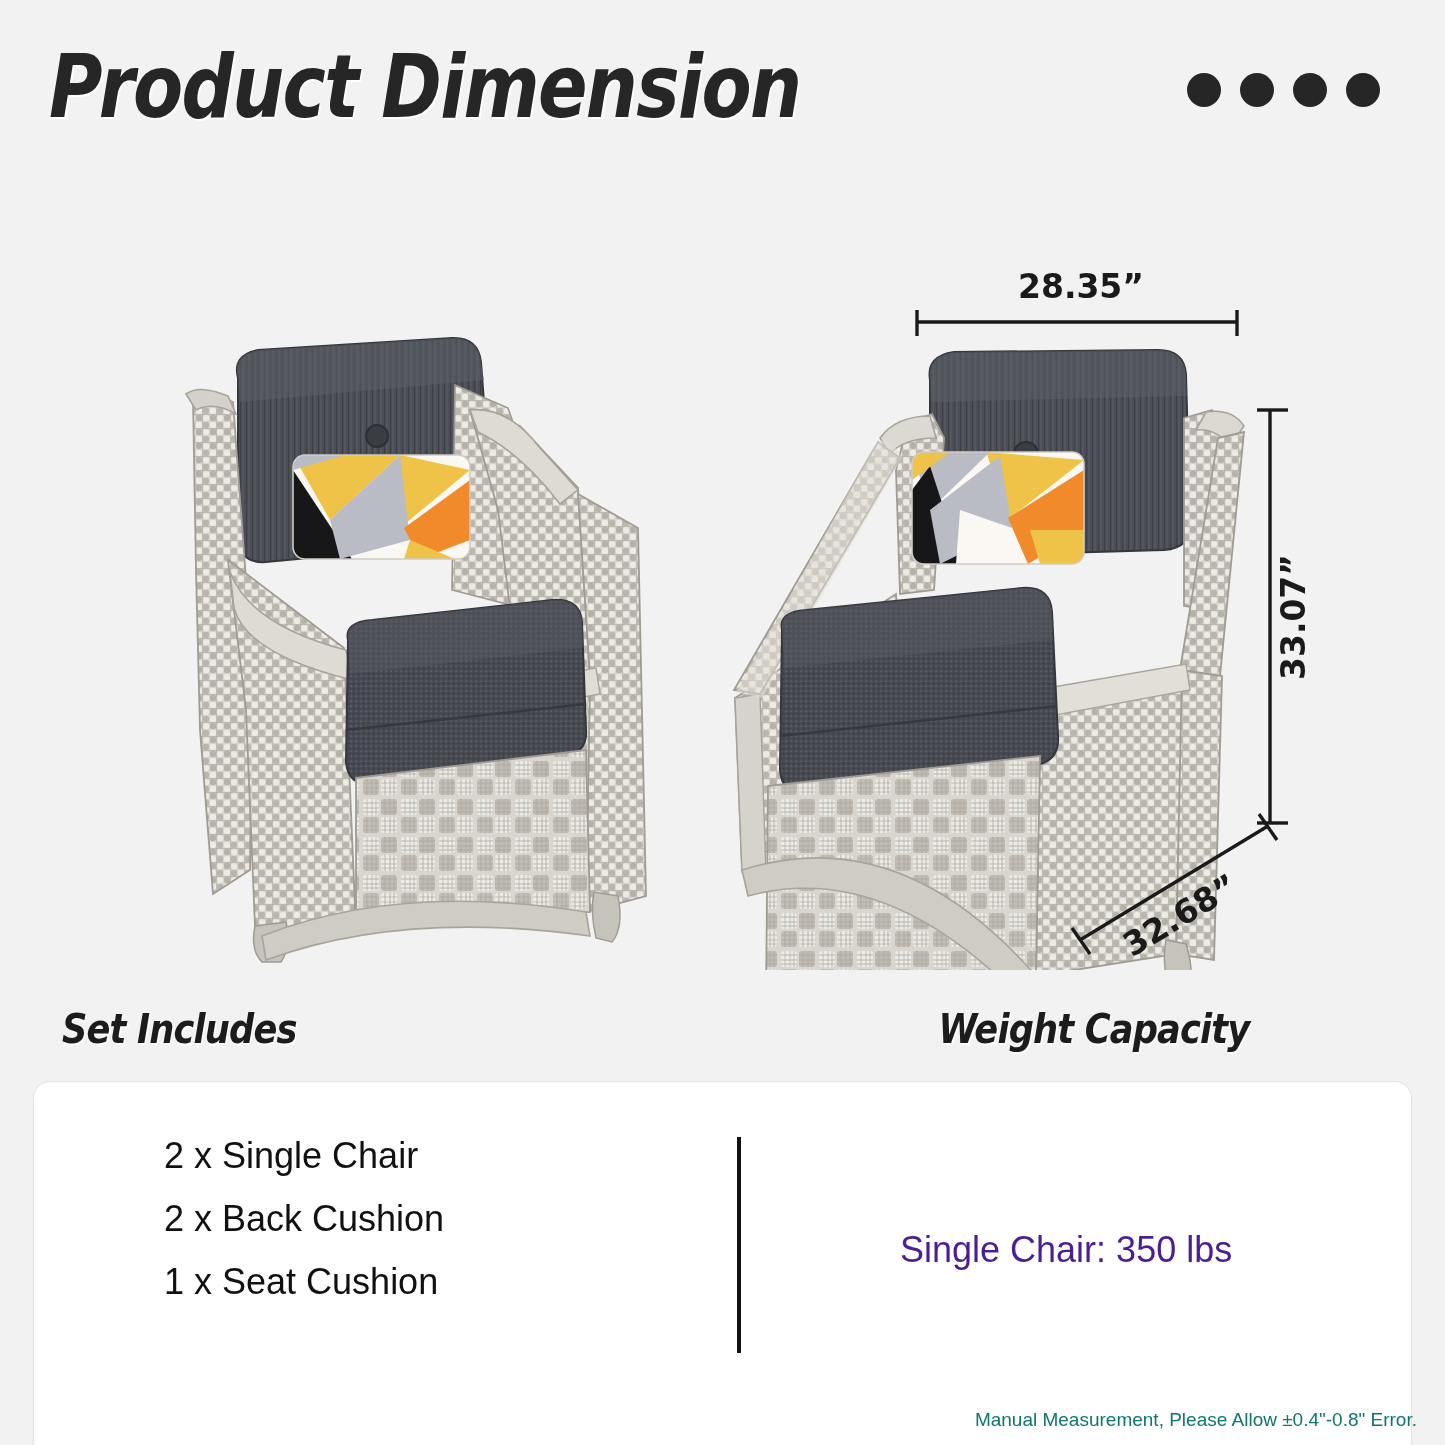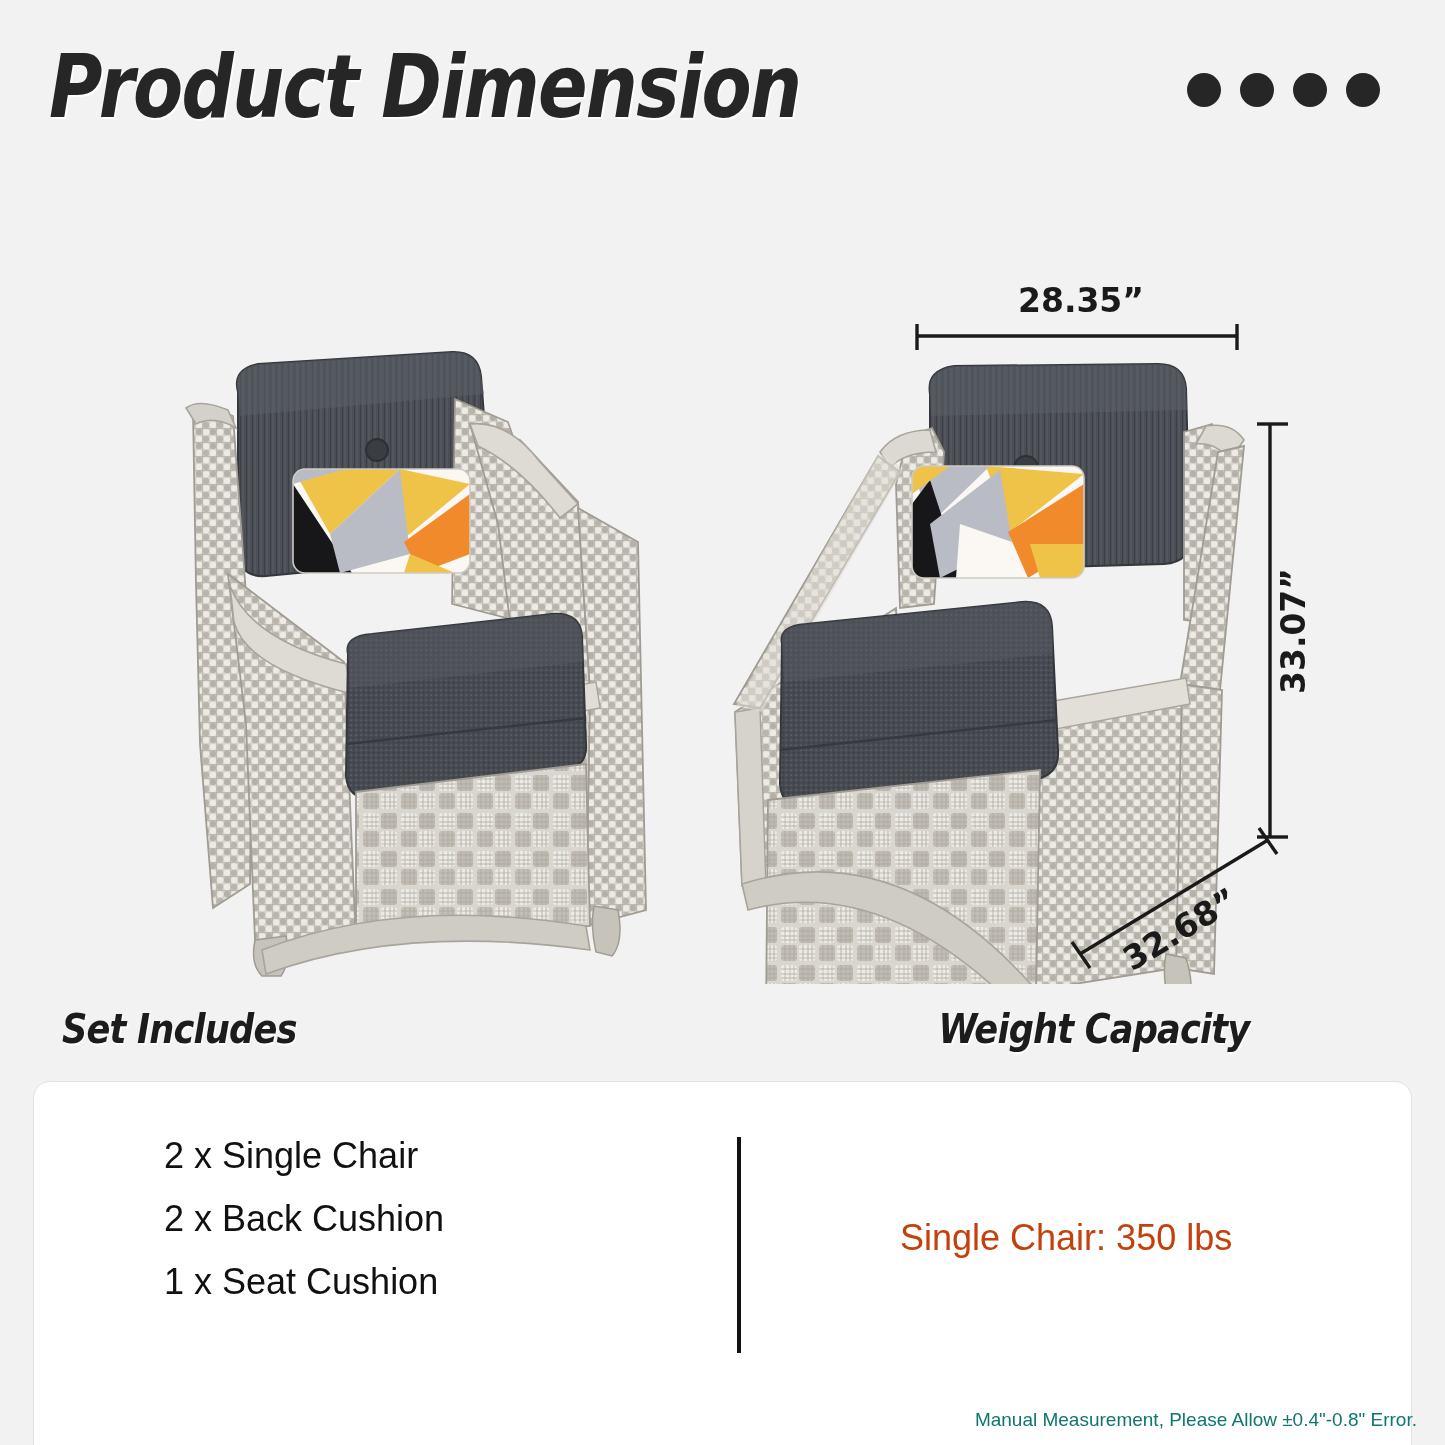--- a/index.html
+++ b/index.html
@@ -45,21 +45,21 @@
   }
   .dot {
     width: 34px; height: 34px;
     border-radius: 50%;
     background: #262626;
   }
 
   
   #product-area {
     position: absolute;
-    left: 0; top: 184px;
+    left: 0; top: 170px;
     width: 1445px; height: 800px;
   }
   #product-svg { display: block; }
 
   
   .section-heading {
     position: absolute;
     font-family: "DejaVu Sans", sans-serif;
     font-size: 41px;
     font-weight: bold;
@@ -115,23 +115,23 @@
     position: absolute;
     left: 703px;
     top: 55px;
     width: 4px;
     height: 216px;
     background: #111111;
   }
   #weight-capacity-value {
     position: absolute;
     left: 866px;
-    top: 135px;
+    top: 147px;
     font-size: 36px;
-    color: #c2410c;
+    color: #4c1d95;
     white-space: nowrap;
   }
 
   
   #footer-note {
     position: absolute;
     right: 28px;
     bottom: 14px;
     font-size: 19px;
     color: #0f766e;

